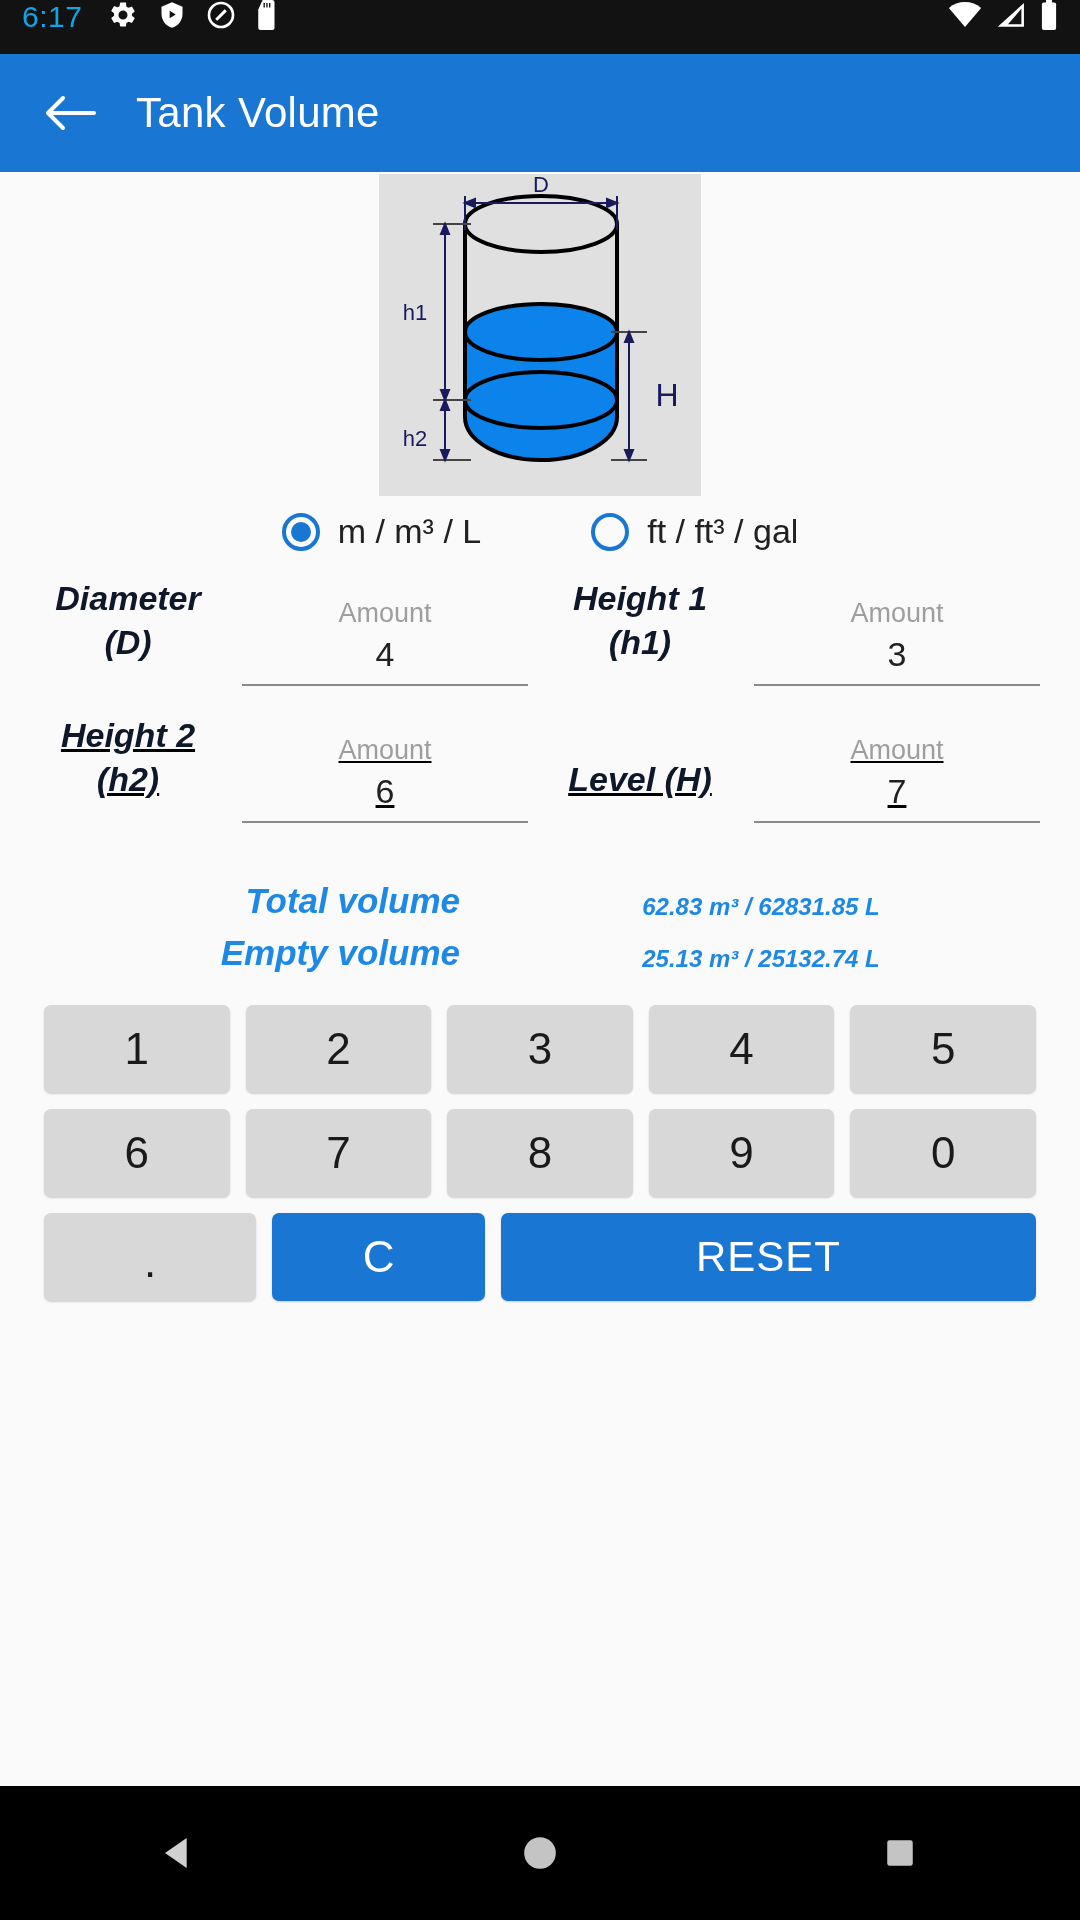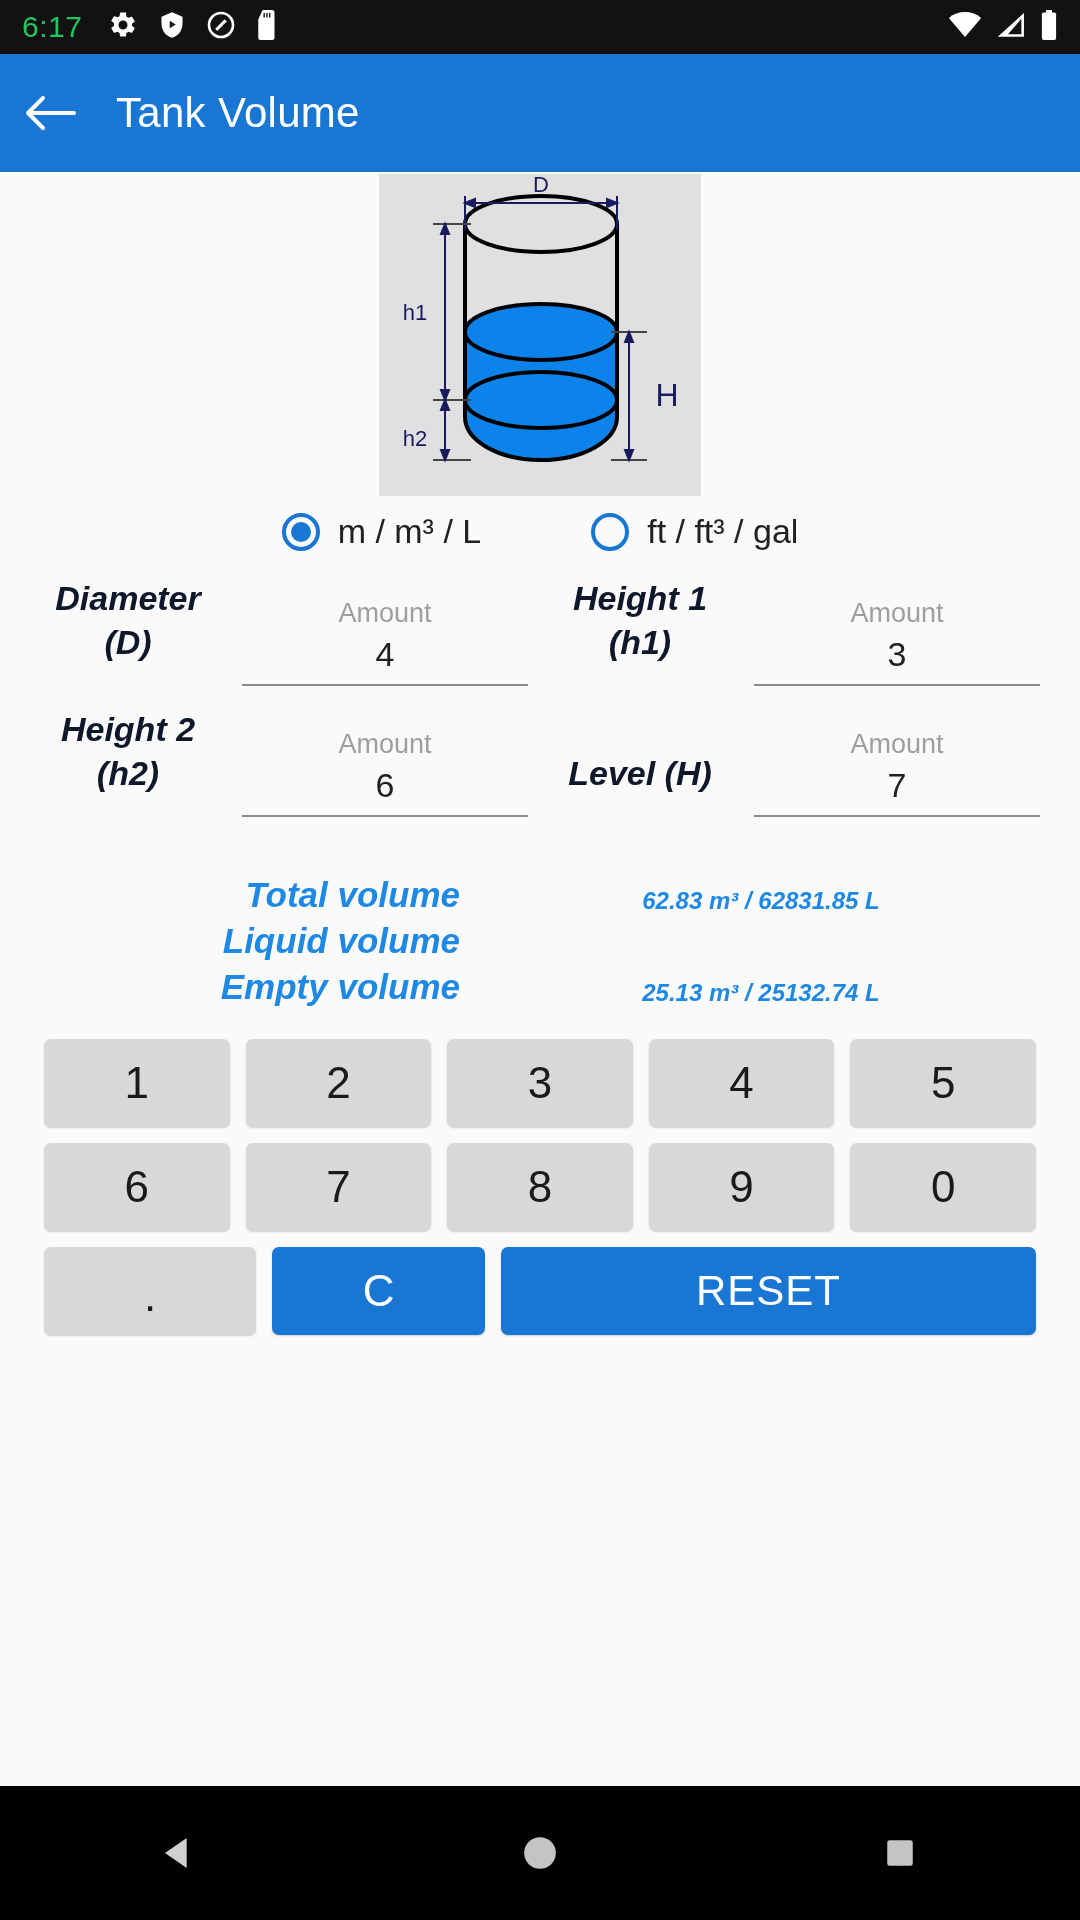--- a/index.html
+++ b/index.html
@@ -6,33 +6,33 @@
   html, body {
     width: 1080px; height: 1920px;
     background: #fafafa;
     font-family: "Liberation Sans", sans-serif;
     overflow: hidden;
   }
   #app { position: relative; width: 1080px; height: 1920px; background: #fafafa; }
 
   
   .statusbar {
-    height: 54px; background: #121212; color: #22c55e;
-    display: flex; align-items: center; padding: 0 22px;
+    height: 54px; background: #121212; color: #0ea5e9;
+    display: flex; align-items: flex-start; padding: 0 22px;
   }
   .sb-time { font-size: 30px; letter-spacing: .5px; font-family: "Liberation Sans", sans-serif; }
   .sb-left-icons { display: flex; align-items: center; gap: 20px; margin-left: 26px; }
   .sb-spacer { flex: 1; }
   .sb-right-icons { display: flex; align-items: center; gap: 14px; }
   .sb-ico { display: block; }
 
   
   .appbar {
     height: 118px; background: #1976d2; display: flex; align-items: center;
-    padding-left: 18px; box-shadow: 0 1px 3px rgba(0,0,0,.25);
+    padding-left: 38px; box-shadow: 0 1px 3px rgba(0,0,0,.25);
   }
   .back-btn {
     width: 64px; height: 64px; display: flex; align-items: center; justify-content: center;
     cursor: pointer;
   }
   .appbar-title {
     color: #ffffff; font-size: 42px; font-weight: 400; margin-left: 34px; letter-spacing: .3px;
   }
 
   
@@ -53,21 +53,21 @@
     width: 38px; height: 38px; border-radius: 50%;
     border: 4px solid #1976d2; display: flex; align-items: center; justify-content: center;
     flex: none;
   }
   .radio-dot { width: 20px; height: 20px; border-radius: 50%; background: #1976d2; }
   .radio-label { font-size: 34px; color: #212121; margin-left: 18px; white-space: nowrap; }
 
   
   .fields { margin-top: 26px; padding: 0 28px; }
   .field-row { display: flex; align-items: flex-end; }
-  .field-row + .field-row { margin-top: 22px; }
+  .field-row + .field-row { margin-top: 28px; text-decoration: underline; }
   .field-cell { display: flex; align-items: flex-end; width: 50%; }
   .field-label {
     color: #0f172a; font-weight: bold; font-style: italic; font-size: 34px;
     text-align: center; line-height: 1.28; width: 200px; flex: none; padding-bottom: 22px;
   }
   .field-input-wrap { flex: 1; margin: 0 12px 0 14px; }
   .field-ph { display: block; text-align: center; color: #9e9e9e; font-size: 27px; }
   .field-val {
     display: block; text-align: center; color: #212121; font-size: 34px;
     padding: 6px 0 10px; border-bottom: 2px solid #8a8a8a; min-height: 48px;
@@ -293,21 +293,20 @@
         </div>
       </div>
     </div>
 
     <div class="results">
       <div class="result-row">
         <span class="result-name">Total volume</span>
         <span class="result-value">62.83 m³ / 62831.85 L</span>
       </div>
       <div class="result-row">
-        <span class="result-name">Liquid volume</span>
       </div>
       <div class="result-row">
         <span class="result-name">Empty volume</span>
         <span class="result-value">25.13 m³ / 25132.74 L</span>
       </div>
     </div>
 
     <div class="keypad">
       <div class="key-row">
         <div class="key">1</div>

